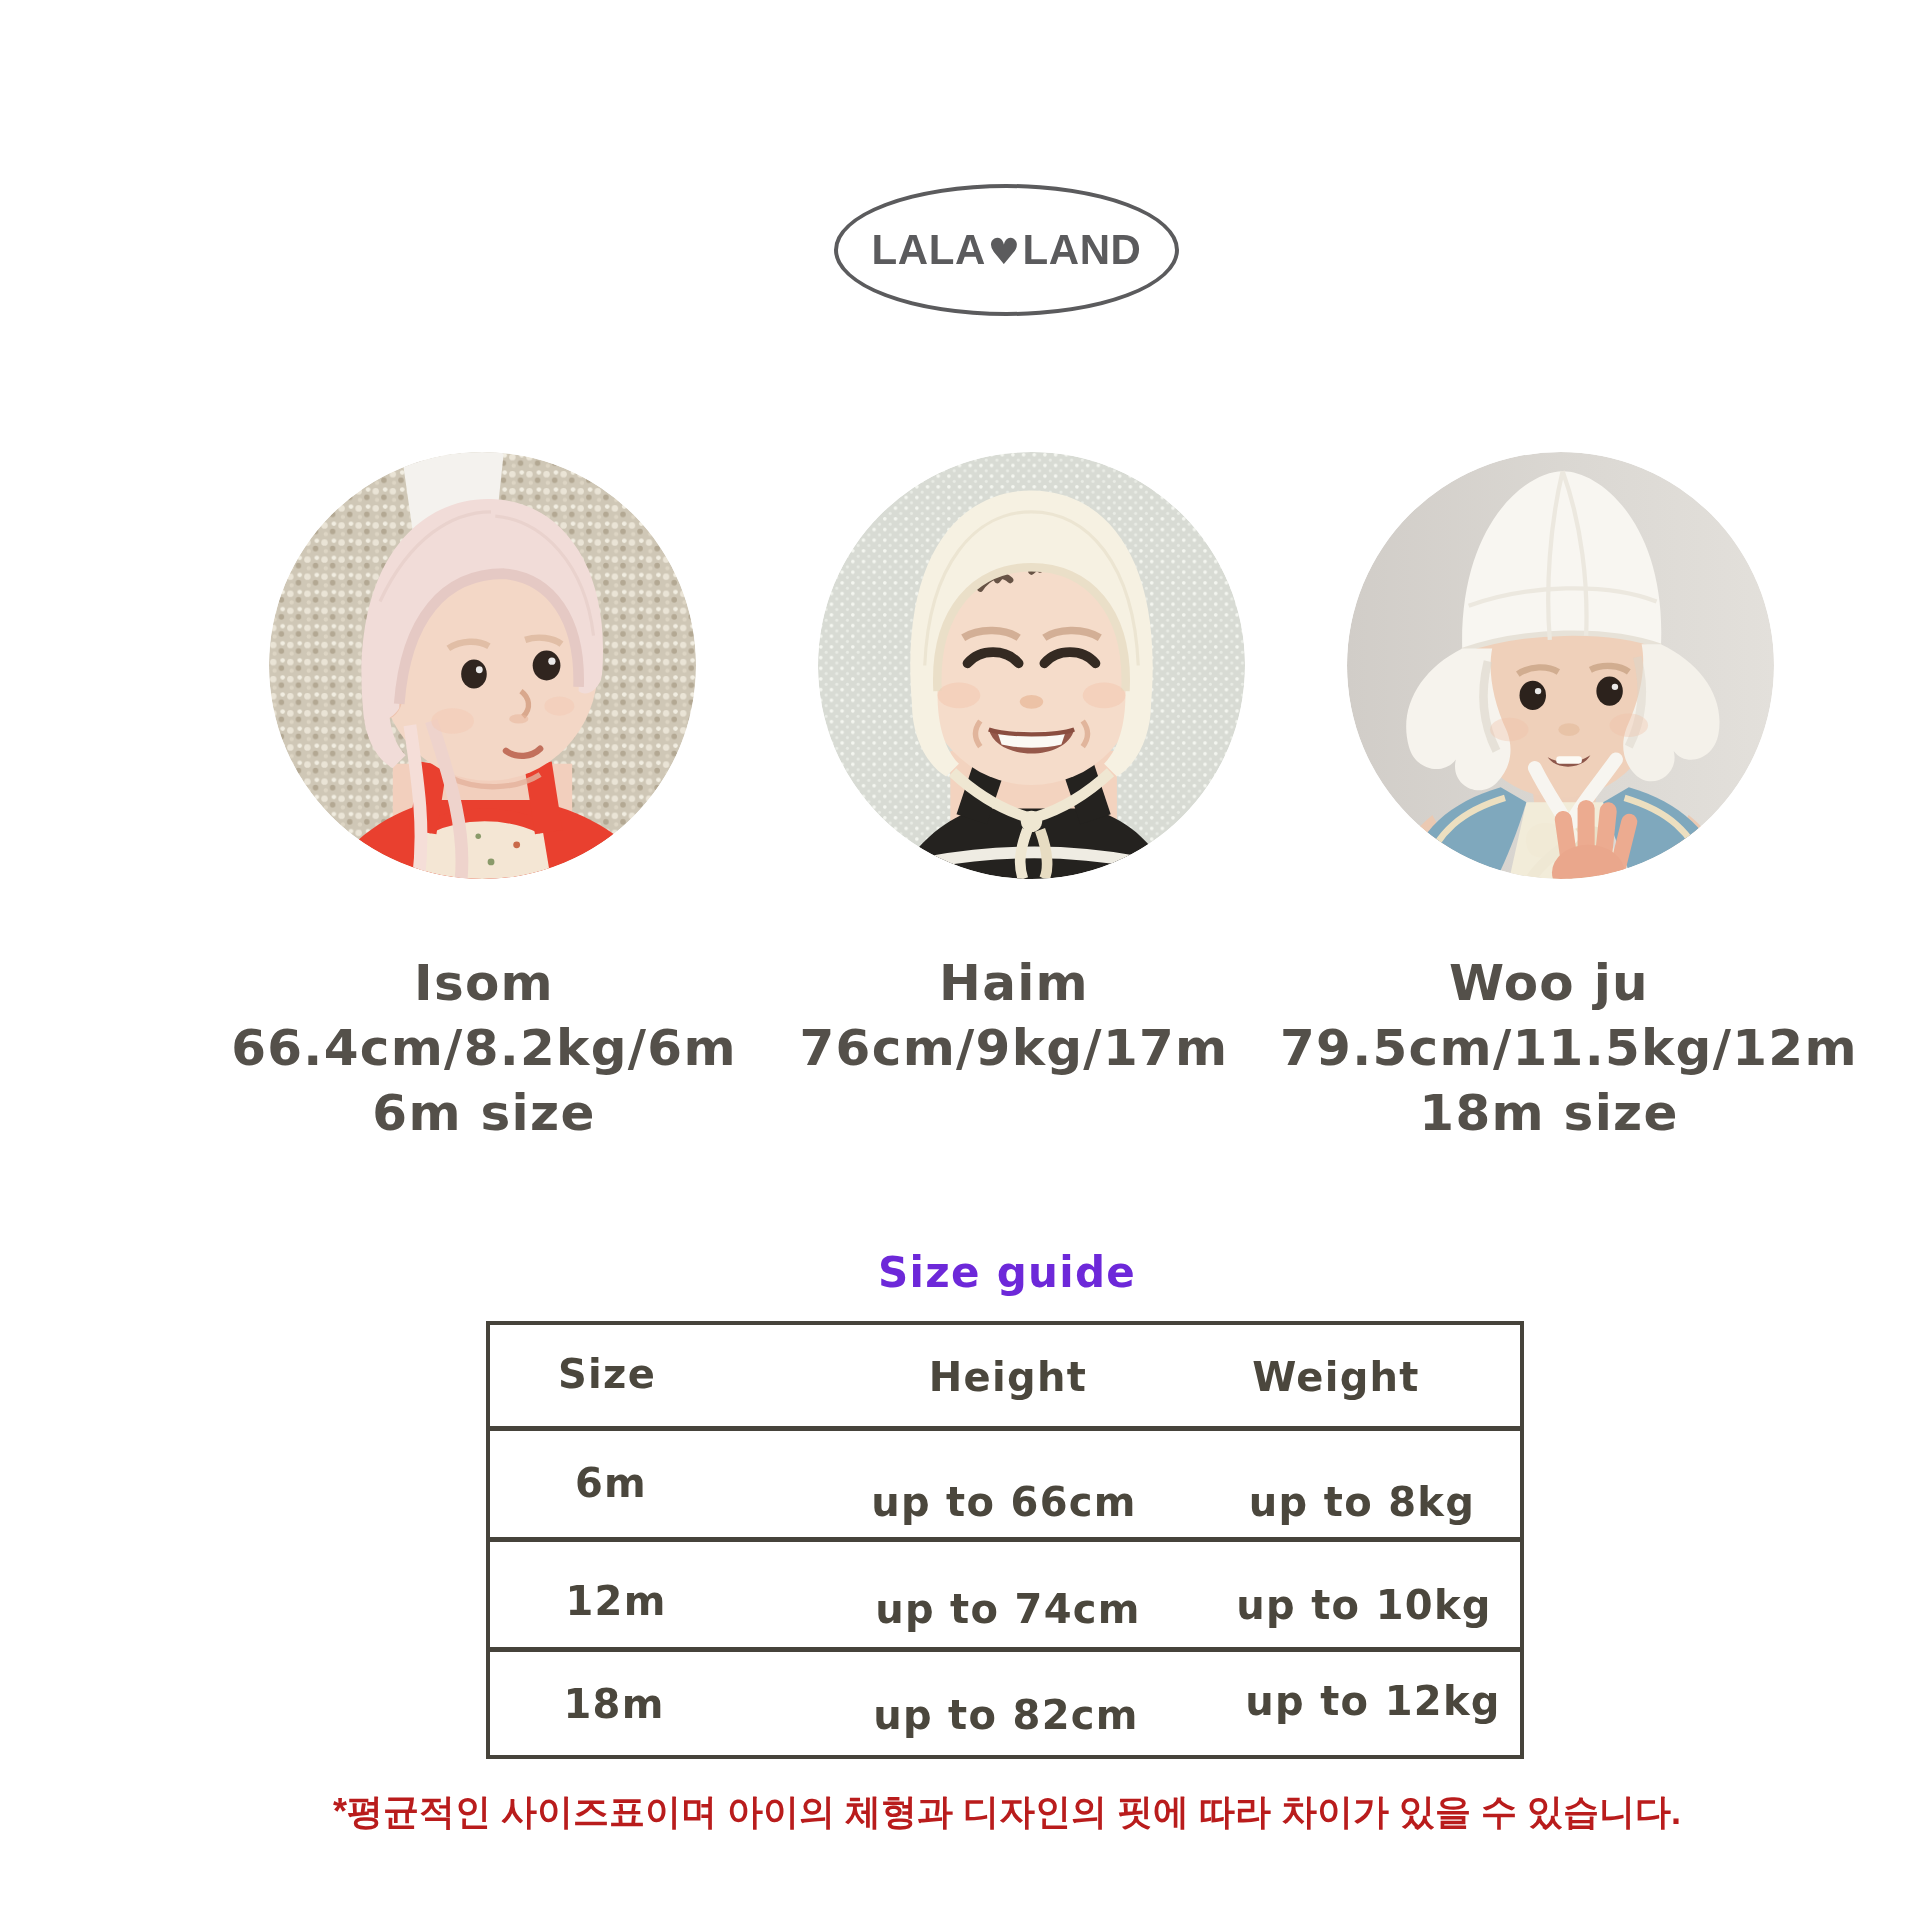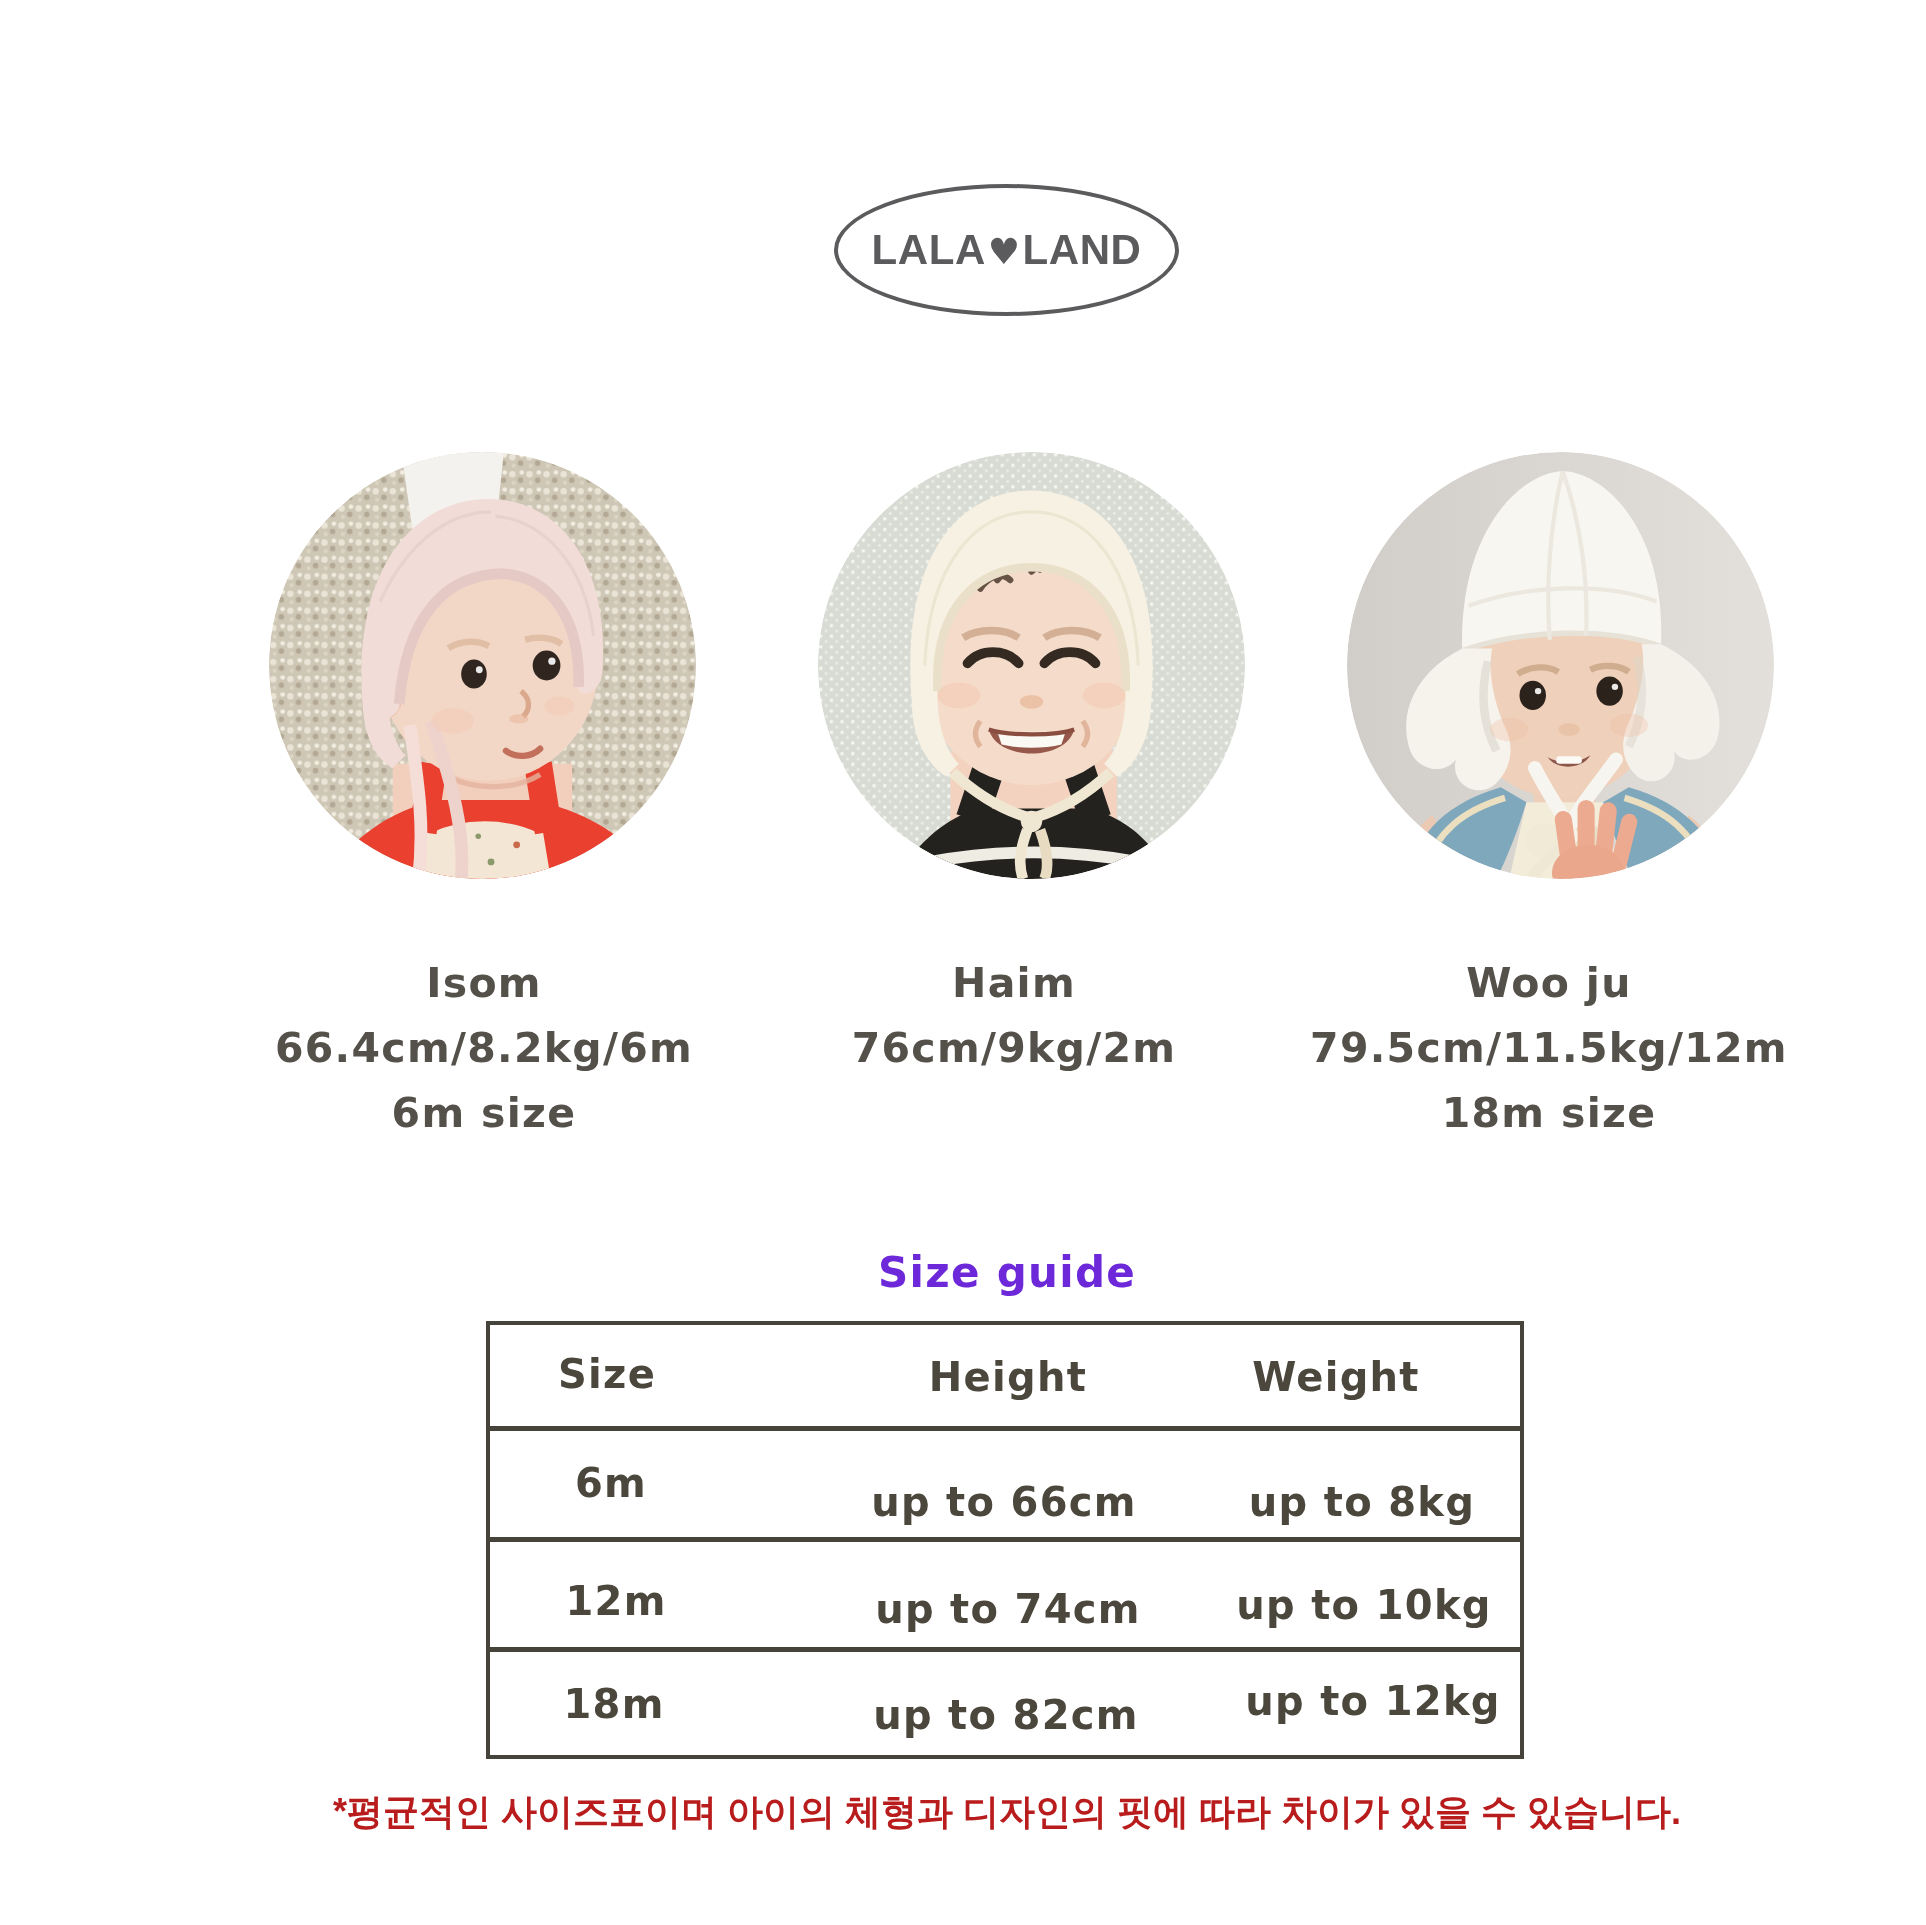--- a/index.html
+++ b/index.html
@@ -13,21 +13,21 @@
         letter-spacing:0.6px;white-space:nowrap;}
   .logo .heart{font-family:"DejaVu Sans",sans-serif;font-size:36px;margin:0 1.9px;transform:translateY(1.3px);}
 
   
   .photo{position:absolute;top:452px;width:427px;height:427px;border-radius:50%;overflow:hidden;}
   #photo-1{left:225px}  #photo-2{left:774px}  #photo-3{left:1303px}
   .photo svg{display:block;width:100%;height:100%;}
 
   
   .caption{position:absolute;top:951px;width:538px;text-align:center;
-           color:#54504a;font-weight:700;font-size:41px;letter-spacing:1.3px;}
+           color:#54504a;font-weight:700;font-size:50px;letter-spacing:1.3px;}
   .caption .line{line-height:65px;white-space:nowrap;}
   #cap-1{left:171px} #cap-2{left:701px} #cap-3{left:1236px}
 
   
   .sg-title{position:absolute;left:0;top:1248px;width:1926px;text-align:center;
             font-size:42px;font-weight:700;color:#6d28d9;letter-spacing:1.3px;}
   .sg-table{position:absolute;left:442px;top:1321px;width:1038px;height:438px;
             box-sizing:border-box;border:4.5px solid #46433b;}
   .sg-table .hline{position:absolute;left:0;width:100%;height:4.5px;background:#46433b;}
   #hl-1{top:101px} #hl-2{top:212px} #hl-3{top:322px}
@@ -215,21 +215,21 @@
     </svg>
   </div>
 
   <div class="caption" id="cap-1">
     <div class="line">Isom</div>
     <div class="line">66.4cm/8.2kg/6m</div>
     <div class="line">6m size</div>
   </div>
   <div class="caption" id="cap-2">
     <div class="line">Haim</div>
-    <div class="line">76cm/9kg/2m</div>
+    <div class="line">76cm/9kg/17m</div>
   </div>
   <div class="caption" id="cap-3">
     <div class="line">Woo ju</div>
     <div class="line">79.5cm/11.5kg/12m</div>
     <div class="line">18m size</div>
   </div>
 
   <div class="sg-title">Size guide</div>
 
   <div class="sg-table">

